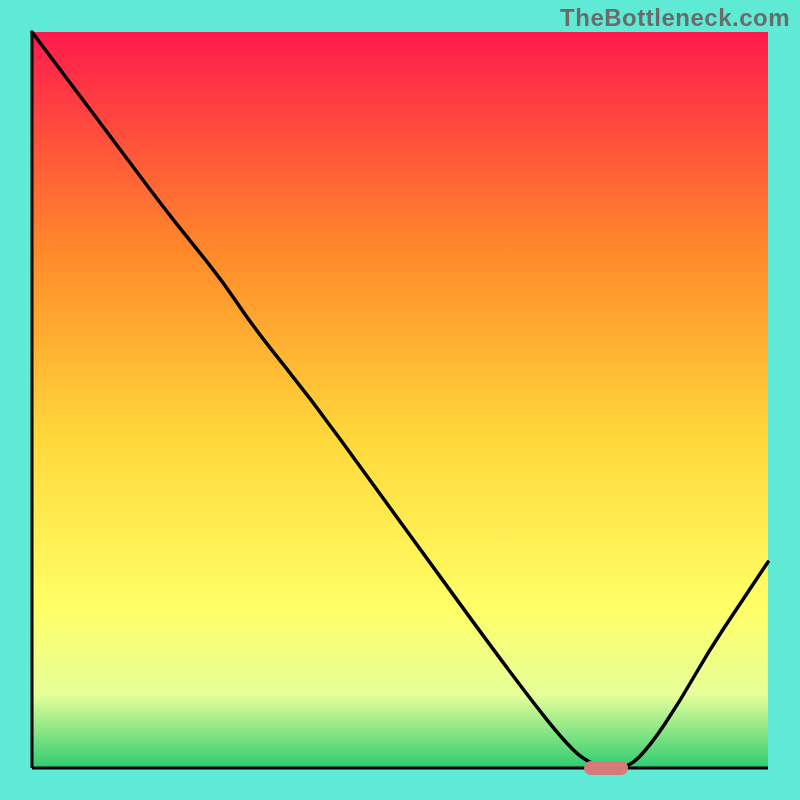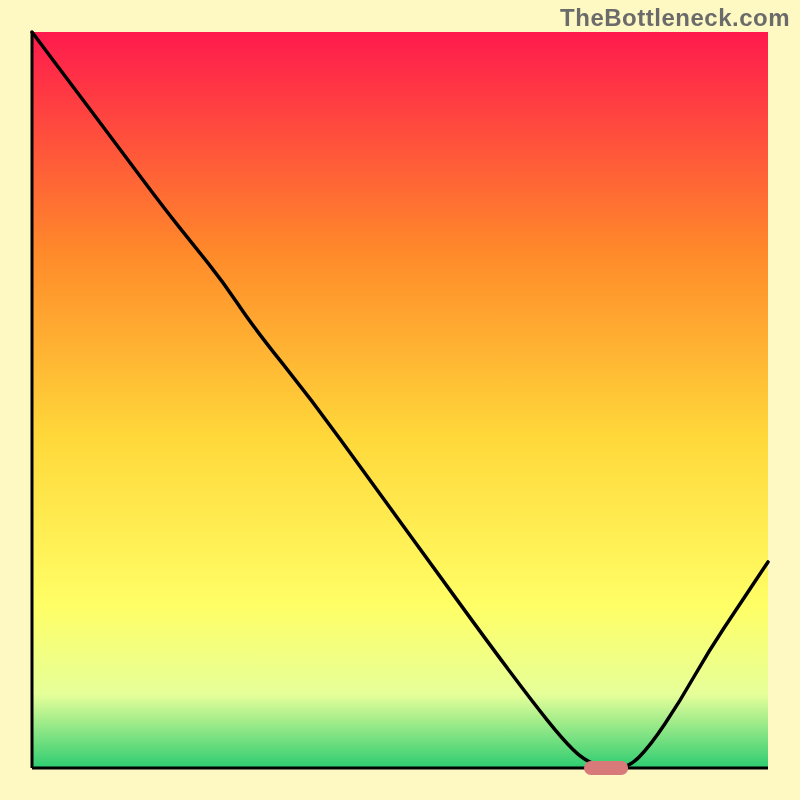--- a/index.html
+++ b/index.html
@@ -7,21 +7,21 @@
     padding: 0;
     width: 800px;
     height: 800px;
     overflow: hidden;
     font-family: Arial, Helvetica, sans-serif;
   }
   .chart-container {
     position: relative;
     width: 800px;
     height: 800px;
-    background: #fef9c3;
+    background: #5eead4;
   }
   .watermark {
     position: absolute;
     top: 4px;
     right: 10px;
     font-size: 24px;
     font-weight: bold;
     color: #6b6b6b;
     letter-spacing: 0.5px;
     z-index: 10;

